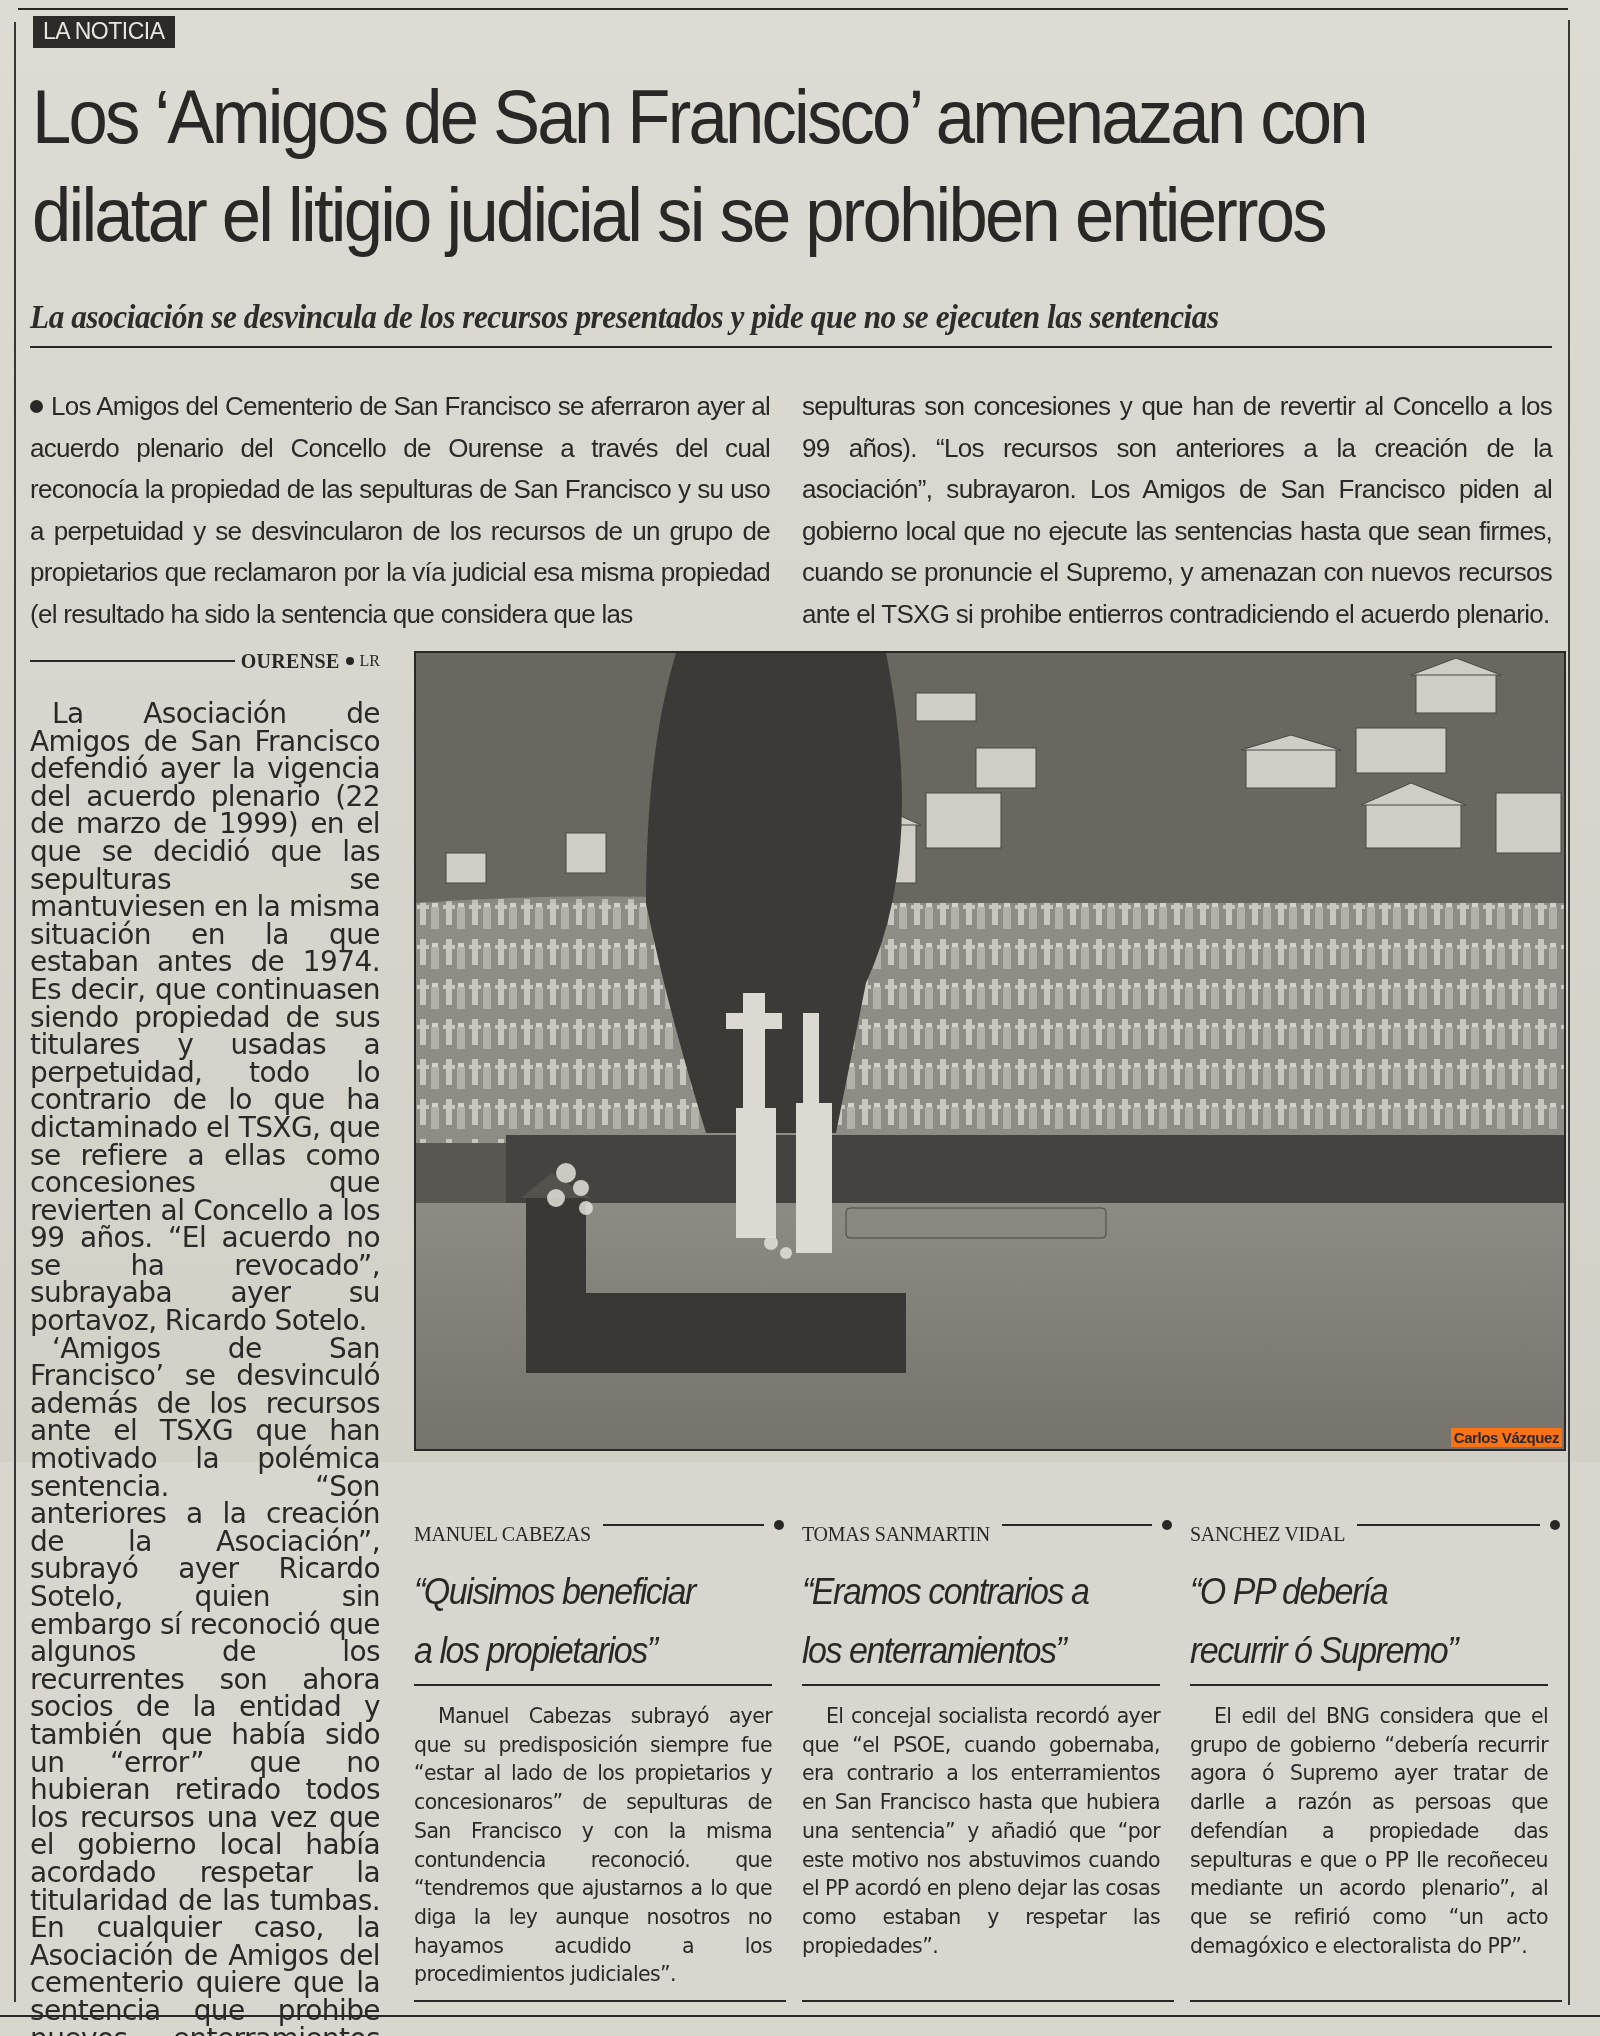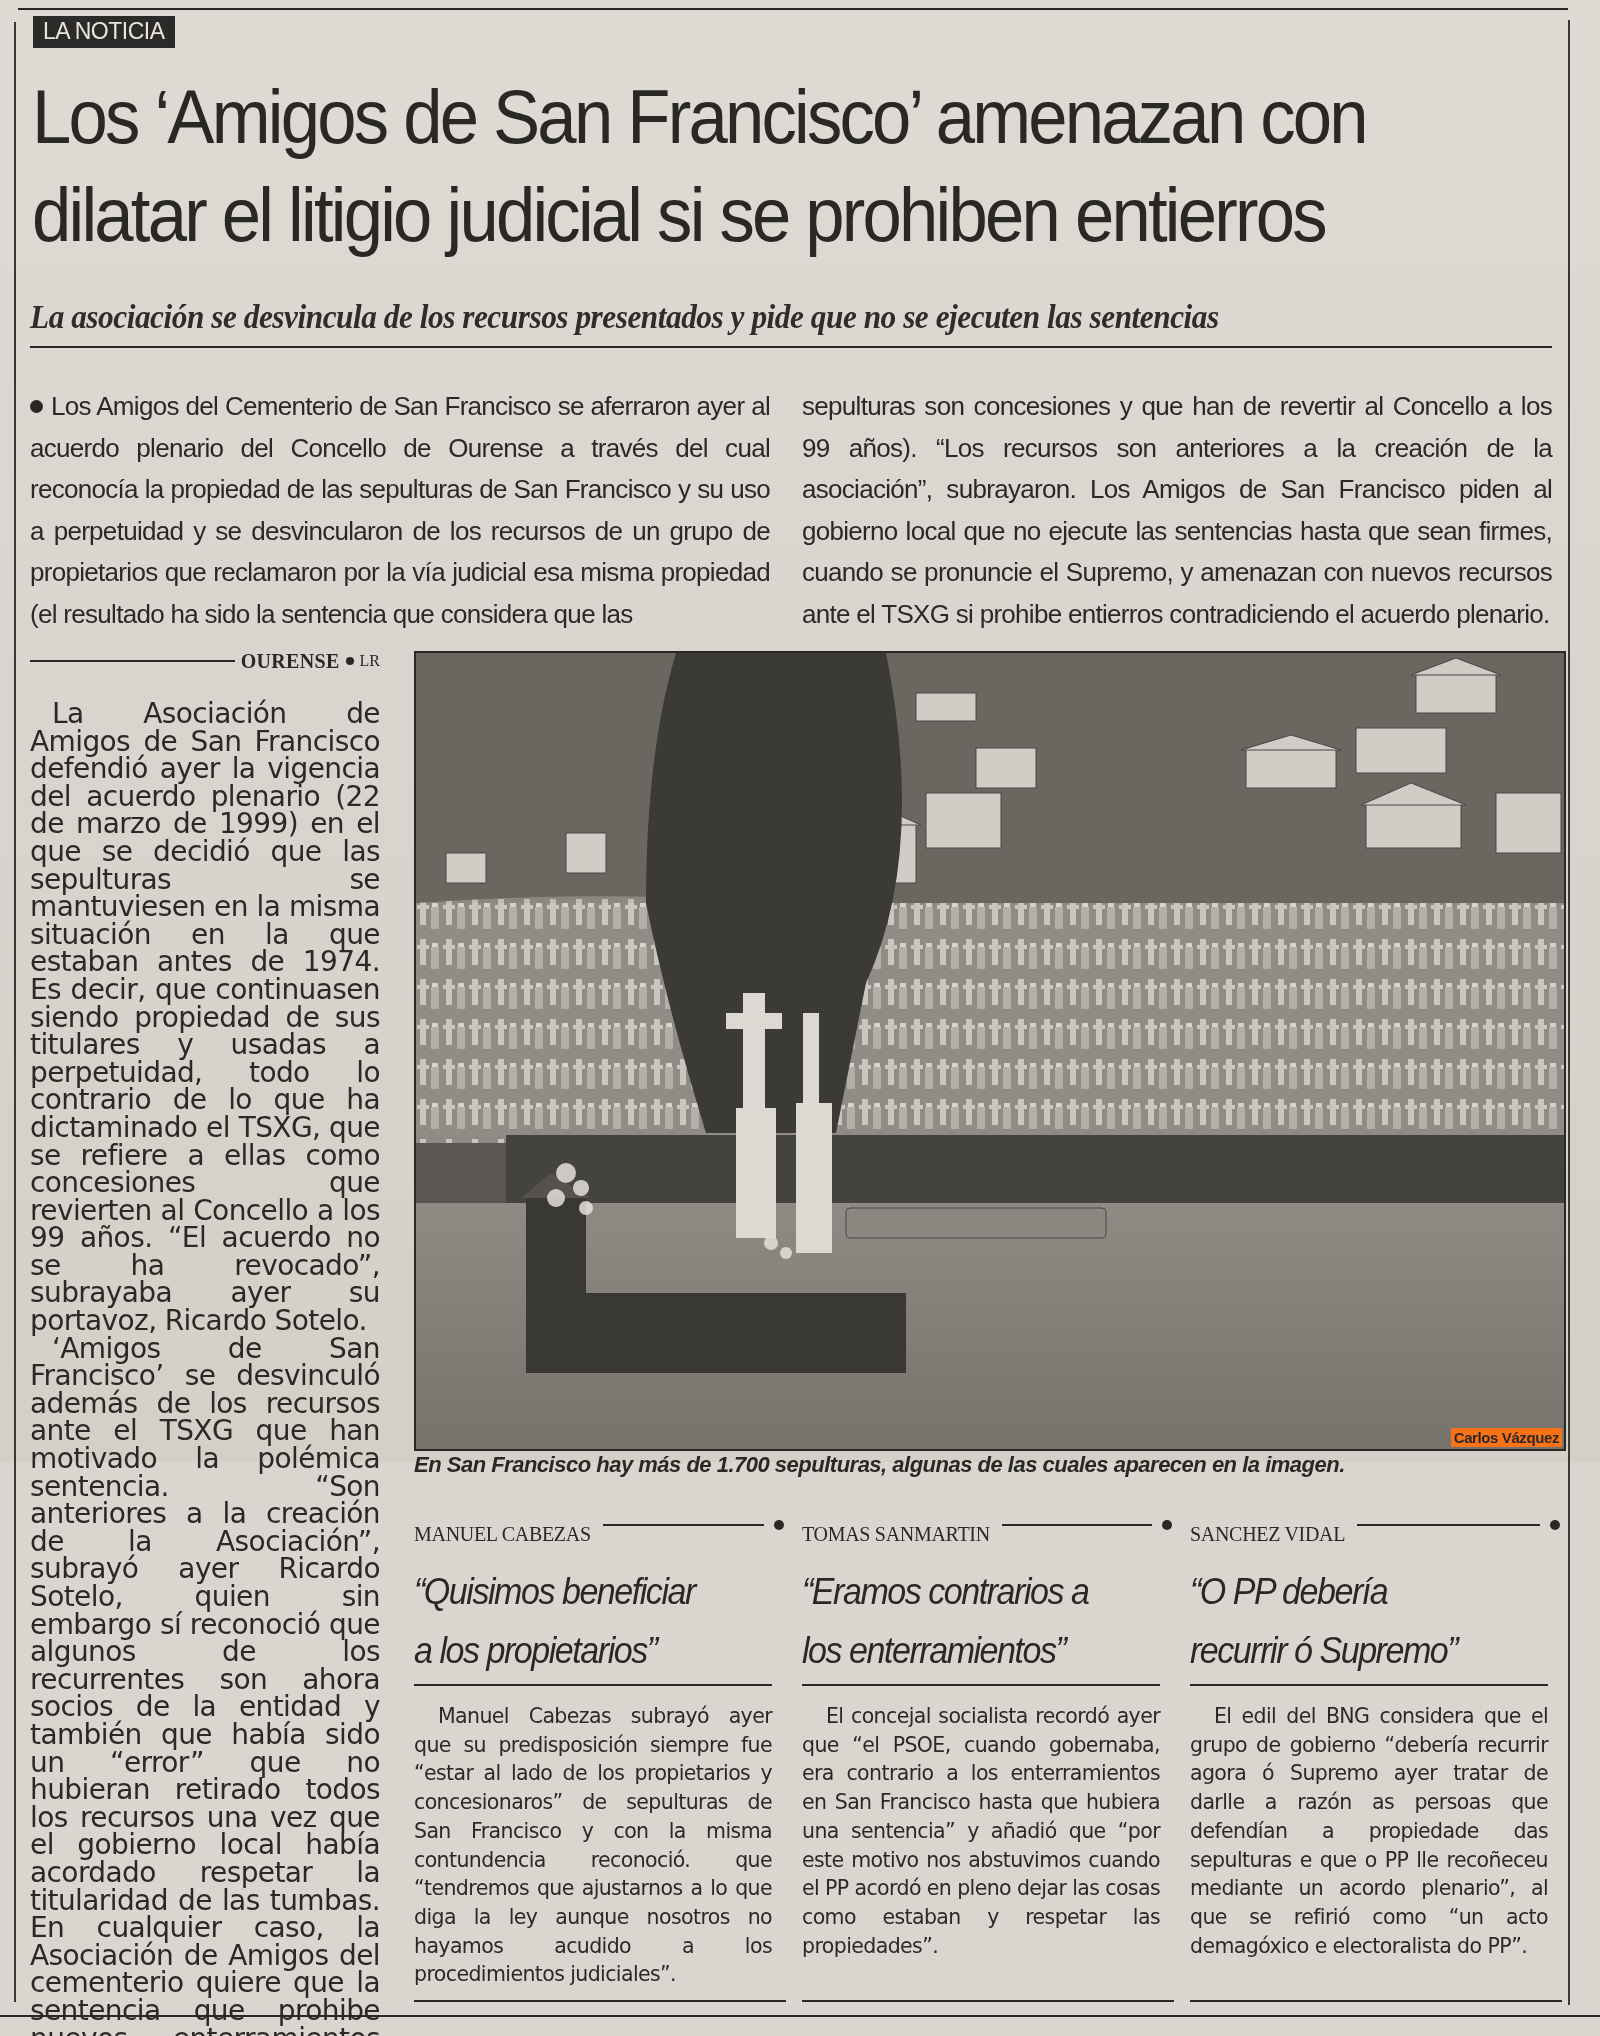--- a/index.html
+++ b/index.html
@@ -148,21 +148,20 @@
           <circle cx="165" cy="535" r="8"></circle>
           <circle cx="140" cy="545" r="9"></circle>
           <circle cx="170" cy="555" r="7"></circle>
         <circle cx="355" cy="590" r="7"></circle>
           <circle cx="370" cy="600" r="6"></circle>
       </g>
     </svg>
     <span class="credit">Carlos Vázquez</span>
   </div>
 
-  <div class="caption">En San Francisco hay más de 1.700 sepulturas, algunas de las cuales aparecen en la imagen.</div>
 
   <div class="quote-col c1">
     <div class="qname">
       <span class="n">MANUEL CABEZAS</span>
       <span class="ln"></span>
       <span class="d"></span>
     </div>
     <div class="qtitle">
       <span>“Quisimos beneficiar</span><br>
       <span>a los propietarios”</span>

